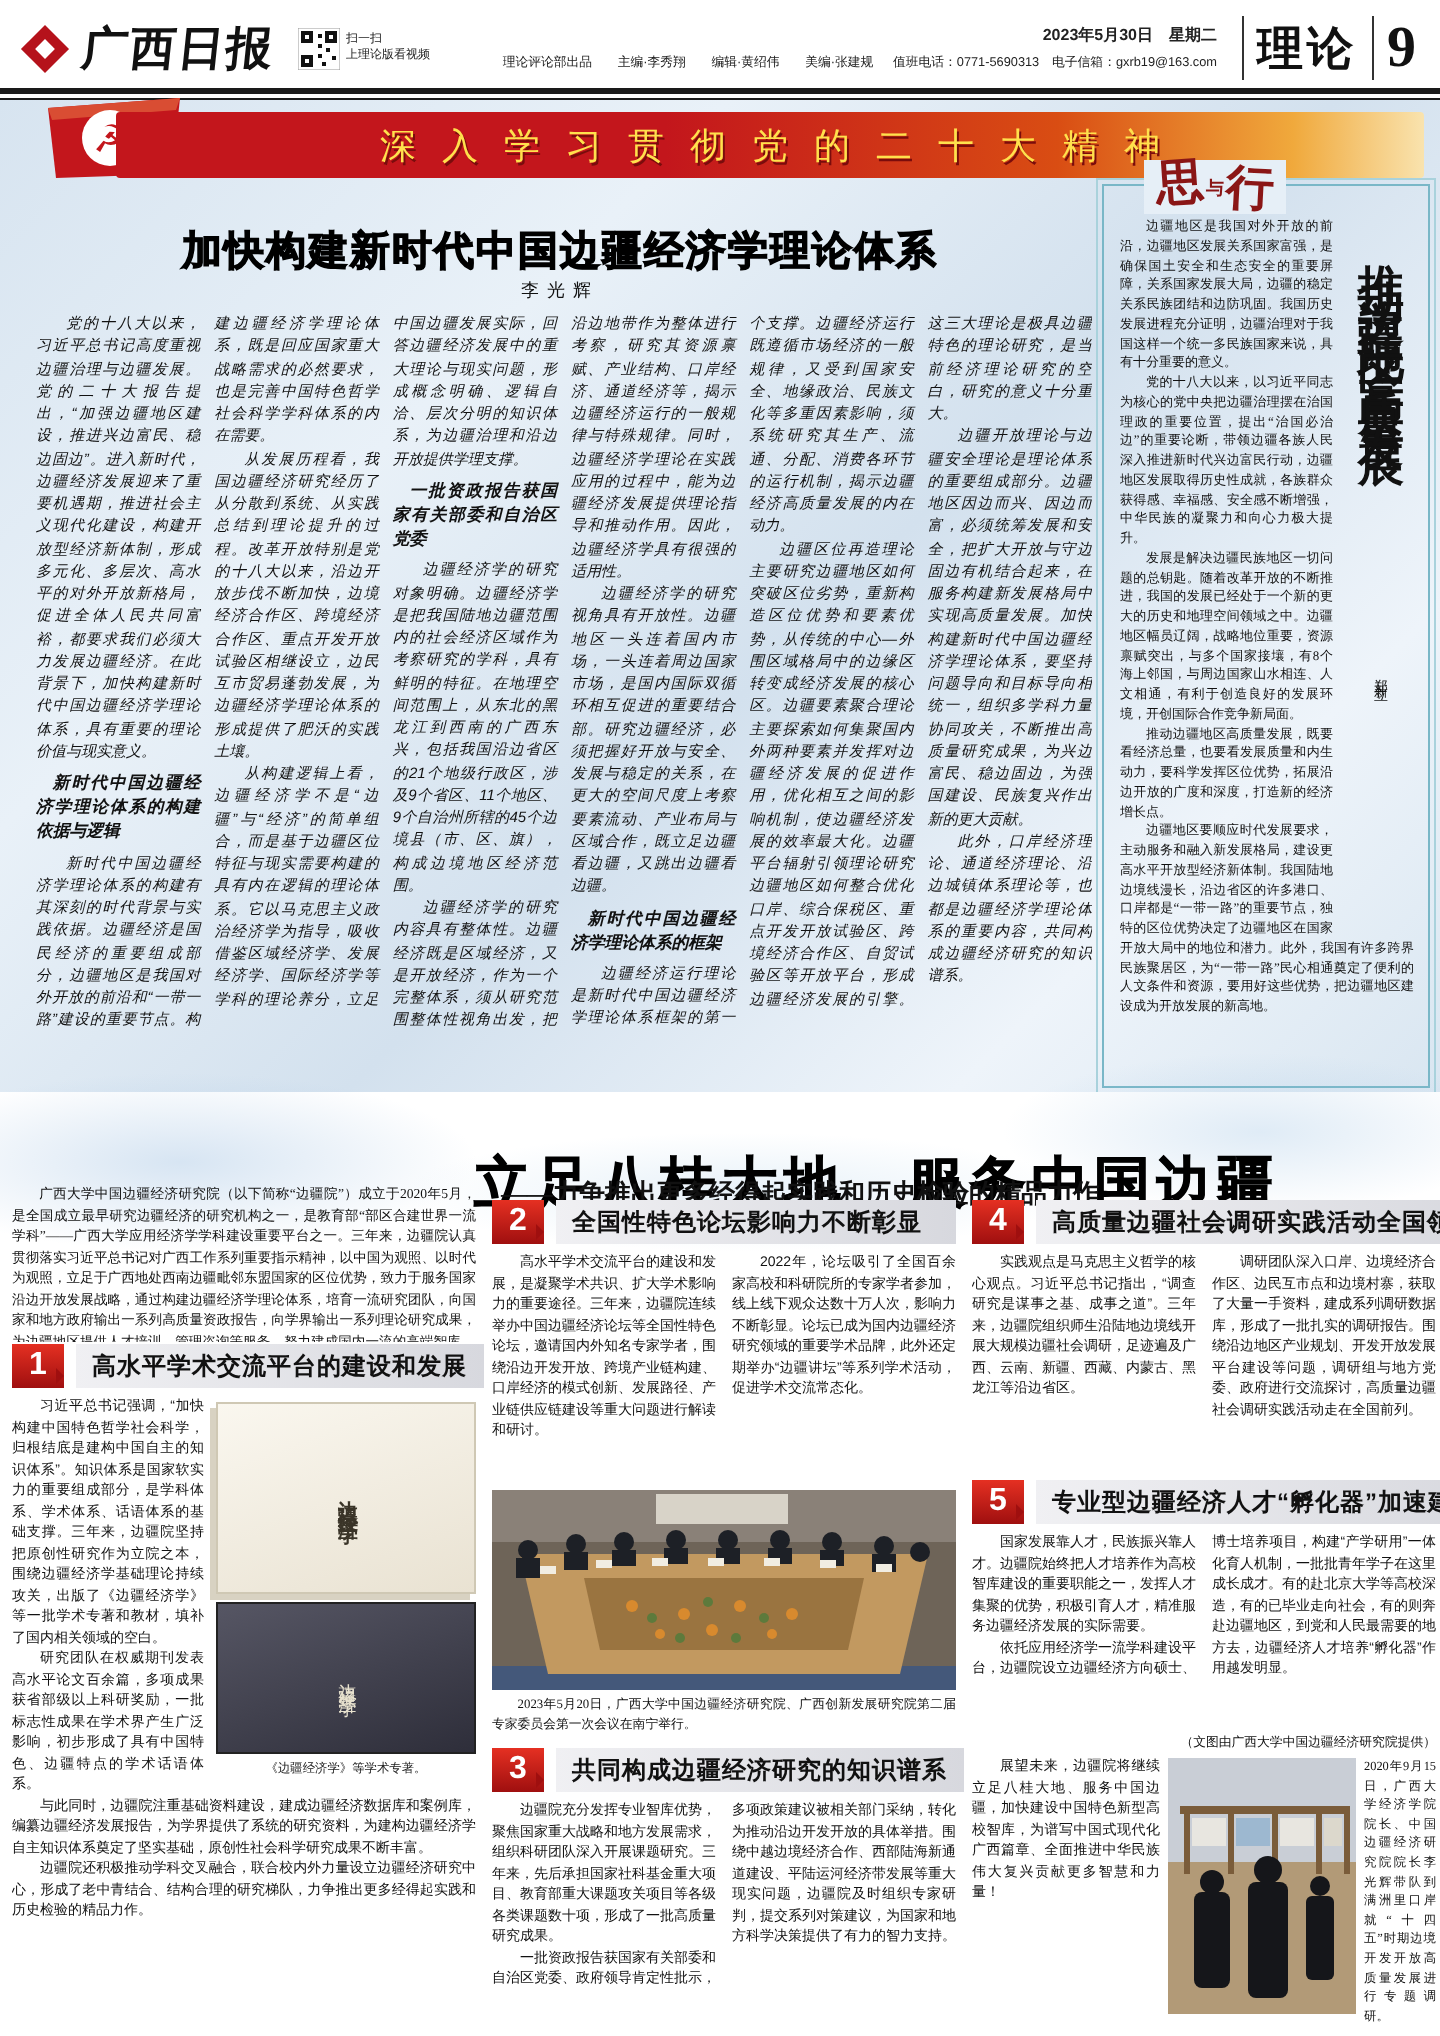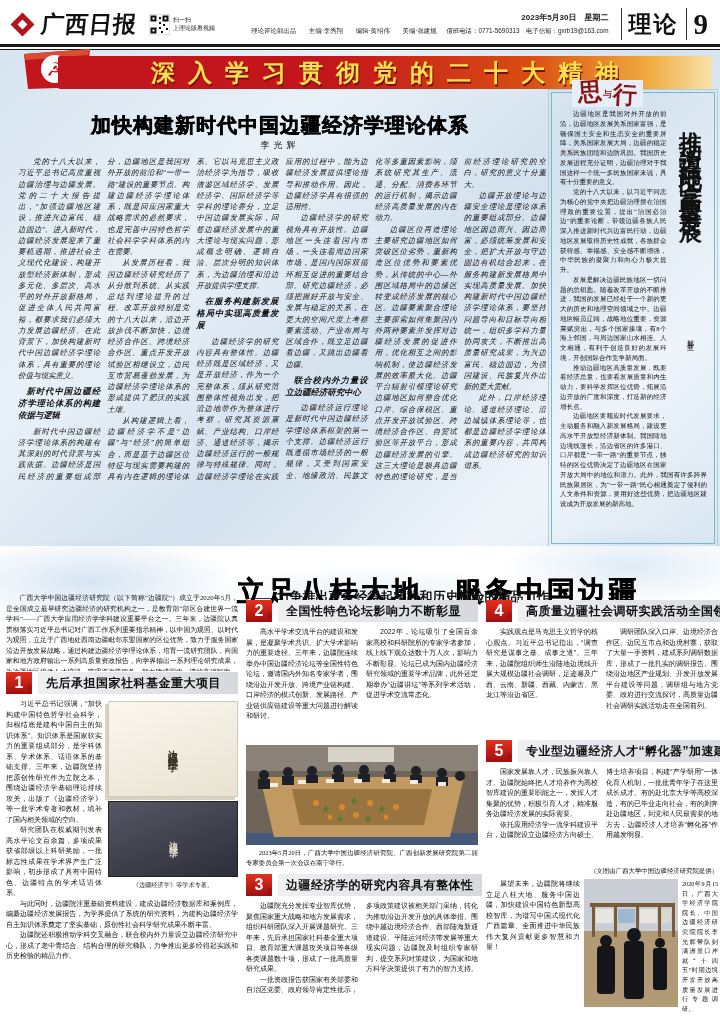--- a/index.html
+++ b/index.html
@@ -29,21 +29,21 @@
   .rule-thin{position:absolute;left:0;top:48.5px;width:720px;height:1px;background:#1a1a1a;}
 
   
   .top-zone{position:absolute;left:0;top:50px;width:720px;height:496px;
             background:linear-gradient(135deg,#d7e4f0 0%,#e9f1f8 30%,#d3e1ee 55%,#eef4fa 80%,#d9e6f1 100%);}
 
   
   .banner-bar{position:absolute;left:58px;top:56px;width:654px;height:33px;border-radius:2px;
       background:linear-gradient(90deg,#c3161c 0%,#c3161c 42%,#d94d13 72%,#f0a93c 90%,#f9e3ae 100%);
       display:flex;align-items:center;justify-content:center;}
-  .banner-text{font-size:24px;font-weight:700;color:#ffe14d;letter-spacing:13px;text-indent:13px;
+  .banner-text{font-size:18px;font-weight:400;color:#ffe14d;letter-spacing:13px;text-indent:13px;
                text-shadow:1px 1.5px 0 #7a0c0c;white-space:nowrap;}
   .emblem{position:absolute;left:22px;top:47px;}
 
   
   .main-headline{position:absolute;left:10px;top:99px;width:540px;text-align:center;
                  font-size:20px;font-weight:900;letter-spacing:1px;color:#000;
                  -webkit-text-stroke:.6px #000;}
   .main-author{position:absolute;left:10px;top:139px;width:540px;text-align:center;
                font-size:9px;letter-spacing:4px;font-family:Liberation Sans, sans-serif;}
   .main-text{position:absolute;left:18px;top:156px;width:528px;height:386px;overflow:hidden;
@@ -199,24 +199,25 @@
   </div>
 
   <h1 class="main-headline">加快构建新时代中国边疆经济学理论体系</h1>
   <div class="main-author">李光辉</div>
   <div class="main-text">
       <p>党的十八大以来，习近平总书记高度重视边疆治理与边疆发展。党的二十大报告提出，“加强边疆地区建设，推进兴边富民、稳边固边”。进入新时代，边疆经济发展迎来了重要机遇期，推进社会主义现代化建设，构建开放型经济新体制，形成多元化、多层次、高水平的对外开放新格局，促进全体人民共同富裕，都要求我们必须大力发展边疆经济。在此背景下，加快构建新时代中国边疆经济学理论体系，具有重要的理论价值与现实意义。</p>
       <h4>新时代中国边疆经济学理论体系的构建依据与逻辑</h4>
       <p>新时代中国边疆经济学理论体系的构建有其深刻的时代背景与实践依据。边疆经济是国民经济的重要组成部分，边疆地区是我国对外开放的前沿和“一带一路”建设的重要节点。构建边疆经济学理论体系，既是回应国家重大战略需求的必然要求，也是完善中国特色哲学社会科学学科体系的内在需要。</p>
       <p>从发展历程看，我国边疆经济研究经历了从分散到系统、从实践总结到理论提升的过程。改革开放特别是党的十八大以来，沿边开放步伐不断加快，边境经济合作区、跨境经济合作区、重点开发开放试验区相继设立，边民互市贸易蓬勃发展，为边疆经济学理论体系的形成提供了肥沃的实践土壤。</p>
       <p>从构建逻辑上看，边疆经济学不是“边疆”与“经济”的简单组合，而是基于边疆区位特征与现实需要构建的具有内在逻辑的理论体系。它以马克思主义政治经济学为指导，吸收借鉴区域经济学、发展经济学、国际经济学等学科的理论养分，立足中国边疆发展实际，回答边疆经济发展中的重大理论与现实问题，形成概念明确、逻辑自洽、层次分明的知识体系，为边疆治理和沿边开放提供学理支撑。</p>
-      <h4>在服务构建新发展格局中实现高质量发展</h4>
+      <h4>一批资政报告获国家有关部委和自治区党委</h4>
+      <p>边疆经济学的研究对象明确。边疆经济学是把我国陆地边疆范围内的社会经济区域作为考察研究的学科，具有鲜明的特征。在地理空间范围上，从东北的黑龙江到西南的广西东兴，包括我国沿边省区的21个地级行政区，涉及9个省区、11个地区、9个自治州所辖的45个边境县（市、区、旗），构成边境地区经济范围。</p>
       <p>边疆经济学的研究内容具有整体性。边疆经济既是区域经济，又是开放经济，作为一个完整体系，须从研究范围整体性视角出发，把沿边地带作为整体进行考察，研究其资源禀赋、产业结构、口岸经济、通道经济等，揭示边疆经济运行的一般规律与特殊规律。同时，边疆经济学理论在实践应用的过程中，能为边疆经济发展提供理论指导和推动作用。因此，边疆经济学具有很强的适用性。</p>
       <p>边疆经济学的研究视角具有开放性。边疆地区一头连着国内市场，一头连着周边国家市场，是国内国际双循环相互促进的重要结合部。研究边疆经济，必须把握好开放与安全、发展与稳定的关系，在更大的空间尺度上考察要素流动、产业布局与区域合作，既立足边疆看边疆，又跳出边疆看边疆。</p>
-      <h4>联合校内外力量设立边疆经济研究中心</h4>
+      <h4>新时代中国边疆经济学理论体系的框架</h4>
       <p>边疆经济运行理论是新时代中国边疆经济学理论体系框架的第一个支撑。边疆经济运行既遵循市场经济的一般规律，又受到国家安全、地缘政治、民族文化等多重因素影响，须系统研究其生产、流通、分配、消费各环节的运行机制，揭示边疆经济高质量发展的内在动力。</p>
       <p>边疆区位再造理论主要研究边疆地区如何突破区位劣势，重新构造区位优势和要素优势，从传统的中心—外围区域格局中的边缘区转变成经济发展的核心区。边疆要素聚合理论主要探索如何集聚国内外两种要素并发挥对边疆经济发展的促进作用，优化相互之间的影响机制，使边疆经济发展的效率最大化。边疆平台辐射引领理论研究边疆地区如何整合优化口岸、综合保税区、重点开发开放试验区、跨境经济合作区、自贸试验区等开放平台，形成边疆经济发展的引擎。这三大理论是极具边疆特色的理论研究，是当前经济理论研究的空白，研究的意义十分重大。</p>
       <p>边疆开放理论与边疆安全理论是理论体系的重要组成部分。边疆地区因边而兴、因边而富，必须统筹发展和安全，把扩大开放与守边固边有机结合起来，在服务构建新发展格局中实现高质量发展。加快构建新时代中国边疆经济学理论体系，要坚持问题导向和目标导向相统一，组织多学科力量协同攻关，不断推出高质量研究成果，为兴边富民、稳边固边，为强国建设、民族复兴作出新的更大贡献。</p>
       <p>此外，口岸经济理论、通道经济理论、沿边城镇体系理论等，也都是边疆经济学理论体系的重要内容，共同构成边疆经济研究的知识谱系。</p>
     </div>
 
   <aside class="sidebar">
     <div class="sidebar-logo">
       <span class="big">思</span>
       <span class="small">与</span>
@@ -244,21 +245,21 @@
 
     <h2 class="f-headline">立足八桂大地　服务中国边疆</h2>
     <div class="f-subtitle">——力争推出更多经得起实践和历史检验的精品力作</div>
     <div class="f-intro">
         <p style="margin:0;text-indent:2em">广西大学中国边疆经济研究院（以下简称“边疆院”）成立于2020年5月，是全国成立最早研究边疆经济的研究机构之一，是教育部“部区合建世界一流学科”——广西大学应用经济学学科建设重要平台之一。三年来，边疆院认真贯彻落实习近平总书记对广西工作系列重要指示精神，以中国为观照、以时代为观照，立足于广西地处西南边疆毗邻东盟国家的区位优势，致力于服务国家沿边开放发展战略，通过构建边疆经济学理论体系，培育一流研究团队，向国家和地方政府输出一系列高质量资政报告，向学界输出一系列理论研究成果，为边疆地区提供人才培训、管理咨询等服务，努力建成国内一流的高端智库。</p>
       </div>
 
     <div class="fgroup fgroup-a">
       <div class="sec-h">
         <div class="badge">1</div>
-        <div class="sec-title">先后承担国家社科基金重大项目</div>
+        <div class="sec-title">高水平学术交流平台的建设和发展</div>
       </div>
       <div class="sec-body body-a">
         <div class="book-float">
           <div class="book book-white">
             <span class="vtitle">边疆经济学</span>
           </div>
           <div class="book book-dark">
             <span class="vtitle">边疆经济学</span>
           </div>
           <div class="book-caption">《边疆经济学》等学术专著。</div>
@@ -333,21 +334,21 @@
             <rect x="164" y="35" width="8" height="4"></rect>
           <rect x="192" y="37" width="8" height="4"></rect>
         </g>
       </svg>
       <div class="caption1">
           <p style="margin:0;text-indent:2em">2023年5月20日，广西大学中国边疆经济研究院、广西创新发展研究院第二届专家委员会第一次会议在南宁举行。</p>
         </div>
 
       <div class="sec-h">
         <div class="badge">3</div>
-        <div class="sec-title">边疆经济学的研究内容具有整体性</div>
+        <div class="sec-title">共同构成边疆经济研究的知识谱系</div>
       </div>
       <div class="sec-body cols2 body-b2">
           <p>边疆院充分发挥专业智库优势，聚焦国家重大战略和地方发展需求，组织科研团队深入开展课题研究。三年来，先后承担国家社科基金重大项目、教育部重大课题攻关项目等各级各类课题数十项，形成了一批高质量研究成果。</p>
           <p>一批资政报告获国家有关部委和自治区党委、政府领导肯定性批示，多项政策建议被相关部门采纳，转化为推动沿边开发开放的具体举措。围绕中越边境经济合作、西部陆海新通道建设、平陆运河经济带发展等重大现实问题，边疆院及时组织专家研判，提交系列对策建议，为国家和地方科学决策提供了有力的智力支持。</p>
         </div>
     </div>
 
     <div class="fgroup fgroup-c">
       <div class="sec-h">
         <div class="badge">4</div>

